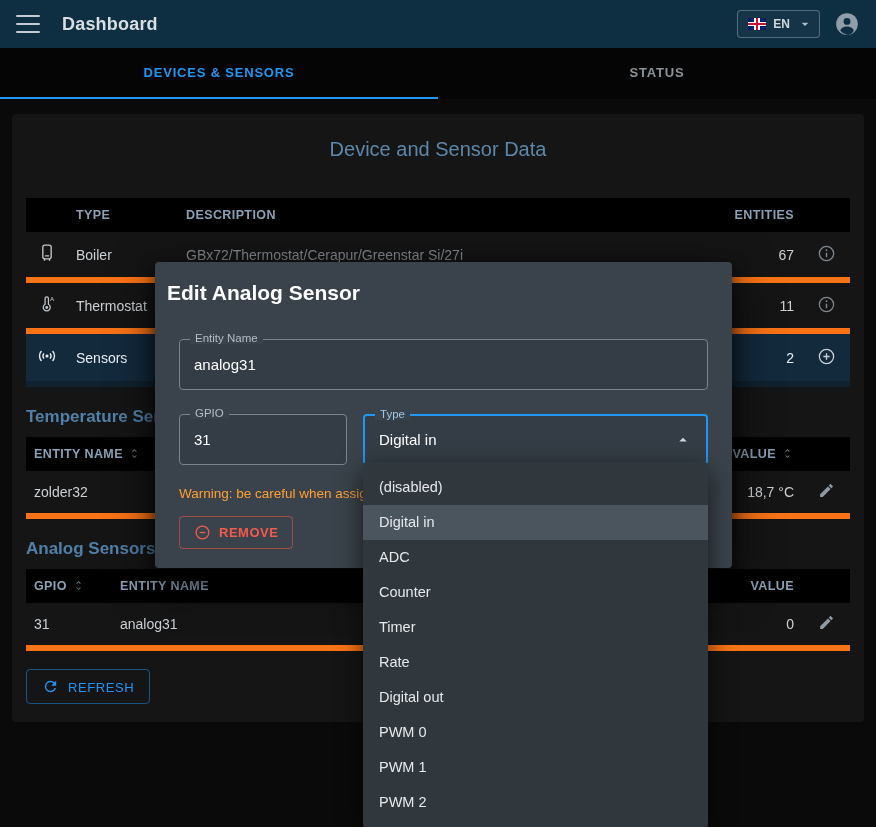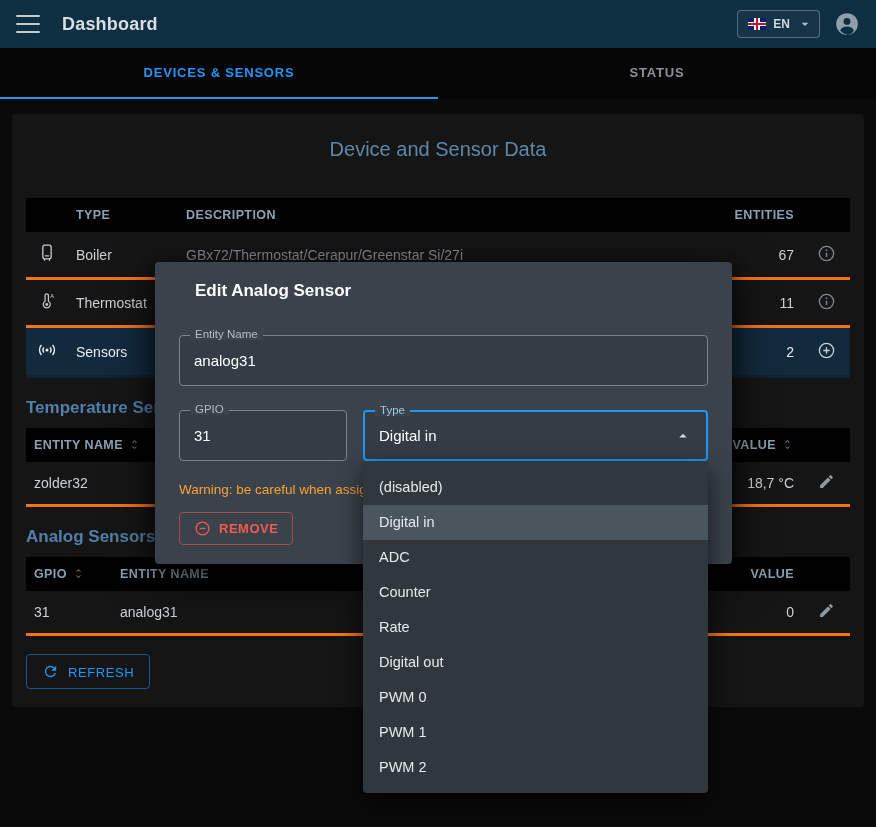--- a/index.html
+++ b/index.html
@@ -44,41 +44,41 @@
   
   .panel { margin: 15px 12px 0; background: #151515; border-radius: 4px;
     padding: 20px 14px 18px; }
   .panel-title { color: #5d87ab; font-size: 20px; font-weight: 500; text-align: center;
     margin: 4px 0 37px; }
   .section-heading { color: #5080a9; font-size: 17px; font-weight: bold; margin: 20px 0 10px; }
   table.tbl { width: 100%; border-collapse: collapse; font-size: 14px; }
   .tbl thead th { background: #000; color: #8aa0b4; font-size: 12.5px; font-weight: bold;
     letter-spacing: .4px; text-align: left; padding: 10px 8px; white-space: nowrap; }
   .tbl thead th.num { text-align: right; }
-  .tbl tbody td { padding: 11px 8px; border-bottom: 3px solid #f97316; color: #ccd1d5; }
+  .tbl tbody td { padding: 11px 8px; border-bottom: 6px solid #f97316; color: #ccd1d5; }
   .tbl tbody td.num { text-align: right; }
   .tbl td.desc { color: #868b90; }
   .c-icon { width: 42px; text-align: center; }
   .c-act { width: 48px; text-align: center; }
   .c-type { width: 110px; }
   .c-ent  { width: 92px; }
   .c-gpio { width: 86px; }
   .c-val  { width: 112px; }
   tr.selected td { background: #132a3d; color: #e9eef2; border-bottom-color: #10222f; }
   .sort-ic { vertical-align: -2px; margin-left: 5px; }
   .icon-btn-cell { background: none; border: none; cursor: pointer; line-height: 0; }
   .refresh-btn { margin-top: 18px; display: inline-flex; align-items: flex-end; gap: 9px;
     background: transparent; border: 1px solid rgba(33,150,243,.5); border-radius: 4px;
     color: #2196f3; font-size: 13px; font-weight: normal; letter-spacing: .6px;
     padding: 8px 15px; cursor: pointer; font-family: "Liberation Sans", sans-serif; }
   
   .dialog { position: absolute; left: 155px; top: 262px; width: 577px;
     background: #3a434b; border-radius: 4px; z-index: 10;
     box-shadow: 0 14px 45px rgba(0,0,0,.7), 0 4px 15px rgba(0,0,0,.5); }
-  .dialog-title { padding: 19px 40px 10px; color: #fff; font-size: 17px; font-weight: bold; }
+  .dialog-title { padding: 19px 12px 10px; color: #fff; font-size: 21px; font-weight: bold; }
   .dialog-body { padding: 24px 24px 0; }
   .field { position: relative; height: 51px; border: 1px solid #7a848d; border-radius: 4px;
     background: #343d45; display: flex; align-items: center; padding: 0 14px;
     font-size: 15px; color: #fff; }
   .field .flabel { position: absolute; top: -8px; left: 10px; padding: 0 5px;
     background: #3a434b; font-size: 11.5px; color: #b5bdc4; }
   .row2 { display: flex; gap: 16px; margin-top: 24px; }
   .f-gpio { width: 168px; }
   .f-type { flex: 1; border: 2px solid #2196f3; justify-content: space-between; cursor: pointer; }
   .f-type .flabel { color: #9ec7e8; }
@@ -302,18 +302,19 @@
       <span>REMOVE</span>
     </button>
   </div>
 </div>
 
 <div class="menu">
   <div class="menu-item">(disabled)</div>
   <div class="menu-item selected">Digital in</div>
   <div class="menu-item">ADC</div>
   <div class="menu-item">Counter</div>
+  <div class="menu-item">Timer</div>
   <div class="menu-item">Rate</div>
   <div class="menu-item">Digital out</div>
   <div class="menu-item">PWM 0</div>
   <div class="menu-item">PWM 1</div>
   <div class="menu-item">PWM 2</div>
 </div>
 
 </body></html>

